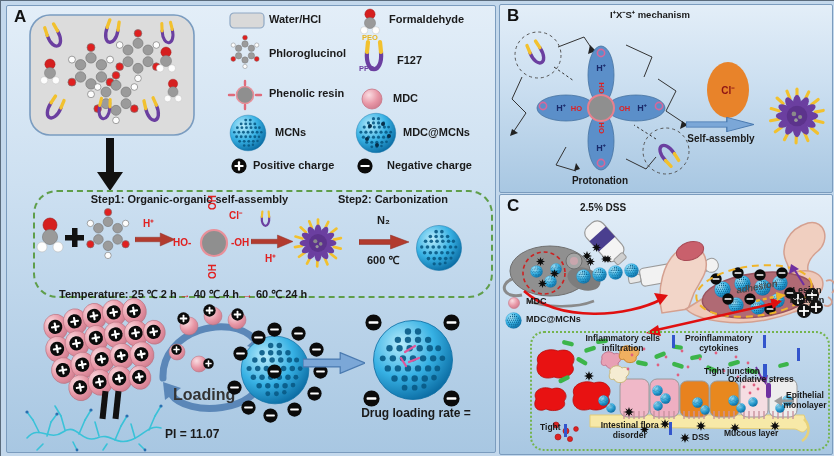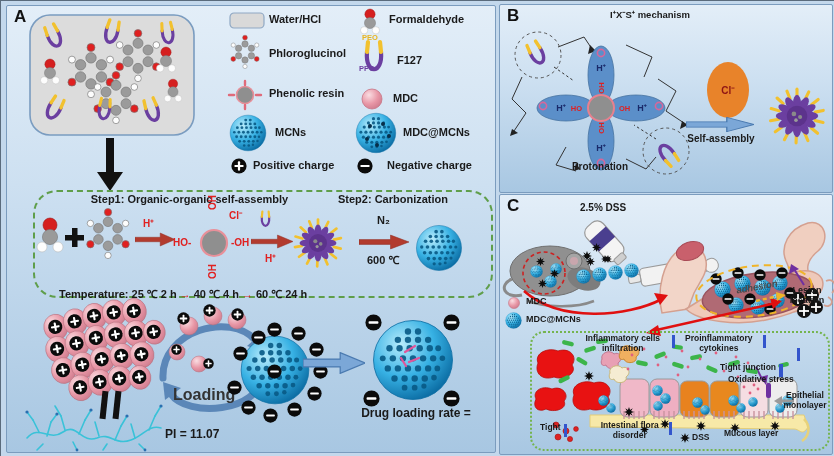--- a/index.html
+++ b/index.html
@@ -488,21 +488,21 @@
 
     <text x="95" y="52" text-anchor="middle" font-size="9" font-weight="bold" fill="#1a2a6b">H⁺</text>
     <text x="95" y="132" text-anchor="middle" font-size="9" font-weight="bold" fill="#1a2a6b">H⁺</text>
     <text x="55" y="92" text-anchor="middle" font-size="9" font-weight="bold" fill="#1a2a6b">H⁺</text>
     <text x="136" y="92" text-anchor="middle" font-size="9" font-weight="bold" fill="#1a2a6b">H⁺</text>
     <text x="76" y="92" text-anchor="end" font-size="7.5" font-weight="bold" fill="#e02020">HO</text>
     <text x="113" y="92" text-anchor="start" font-size="7.5" font-weight="bold" fill="#e02020">OH</text>
     <text x="95" y="72" text-anchor="middle" font-size="7.5" font-weight="bold" fill="#e02020" transform="rotate(-90 95 69)">OH</text>
     <text x="95" y="112" text-anchor="middle" font-size="7.5" font-weight="bold" fill="#e02020" transform="rotate(-90 95 109)">OH</text>
   </svg>
-  <span class="ab smallb" style="left:55px;top:156px;width:90px;text-align:center;">Protonation</span>
+  <span class="ab smallb" style="left:55px;top:170px;width:90px;text-align:center;">Protonation</span>
 
   <svg class="ab" style="left:206px;top:56px;" width="44" height="58">
     <ellipse cx="22" cy="29" rx="21" ry="28" fill="#e8832a"></ellipse>
     <text x="22" y="33" text-anchor="middle" font-size="10" font-weight="bold" fill="#8e1414">Cl⁻</text>
   </svg>
   <svg class="ab" style="left:186px;top:112px;" width="68" height="15">
         <use href="#sym-bluearrow" width="68" height="15"></use>
       </svg>
   <span class="ab smallb" style="left:178px;top:128px;width:86px;">Self-assembly</span>
   <svg class="ab" style="left:266px;top:80px;" width="62" height="62">
@@ -766,21 +766,21 @@
           <i class="bar"></i>
     </div>
     <div class="ab insetlbl" style="left:42px;top:1px;width:104px;">
       <span style="max-width:92px;">Inflammatory cells infiltration</span>
           <i class="bar"></i>
     </div>
     <div class="ab insetlbl" style="left:196px;top:14px;">
       <span style="white-space:nowrap;margin-top:28px;">Oxidative stress</span>
           <i class="bar"></i>
     </div>
-    <div class="ab insetlbl" style="left:188px;top:30px;">
+    <div class="ab insetlbl" style="left:172px;top:30px;align-items:flex-end;">
       <span style="white-space:nowrap;">Tight junction</span>
           <i class="bar"></i>
     </div>
     <div class="ab insetlbl" style="left:250px;top:58px;width:46px;">
       <span>Epithelial monolayer</span>
     </div>
     <div class="ab insetlbl" style="left:8px;top:90px;">
       <span>Tight</span>
           <i class="bar"></i>
     </div>

